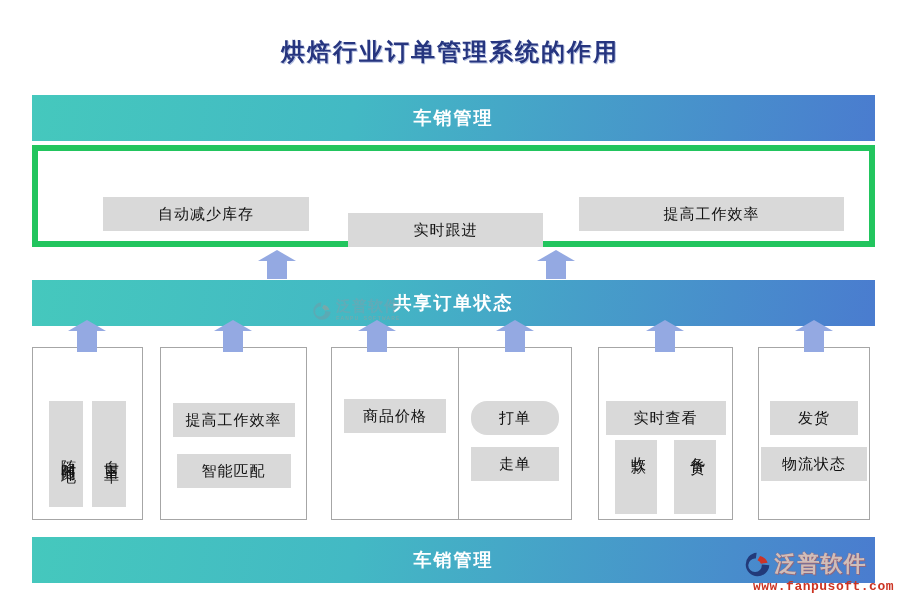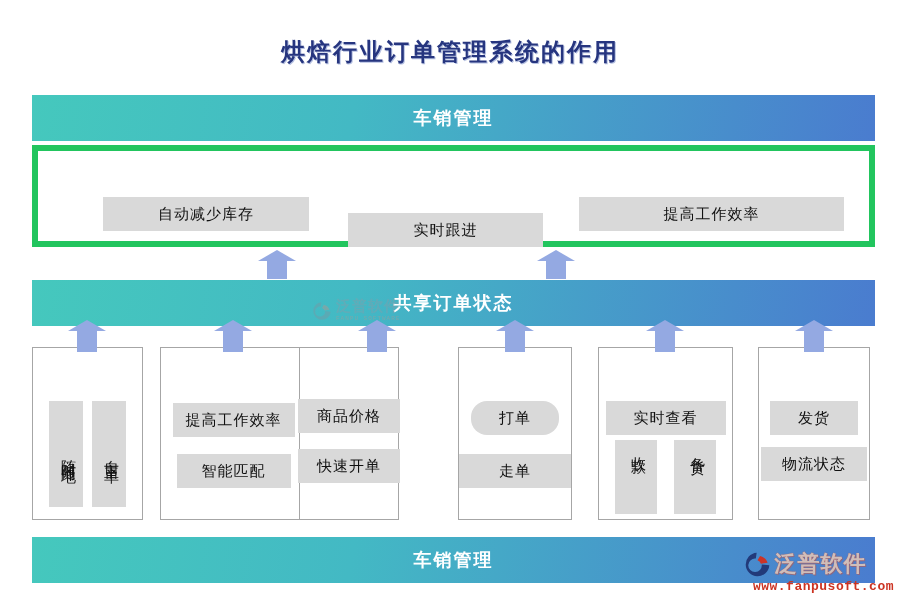--- a/index.html
+++ b/index.html
@@ -40,40 +40,40 @@
   .arrow-stem{width:20px;background:#94a9e2;}
   .mid-arrow .arrow-stem{height:18px;}
   .row-arrow .arrow-stem{height:21px;}
 
   .group-box{
     position:absolute;top:347px;height:173px;background:#fff;border:1px solid #a6a6a6;
     box-sizing:border-box;z-index:1;display:flex;flex-direction:column;align-items:center;
   }
   .g1{left:32px;width:111px;}
   .g2{left:160px;width:147px;}
-  .g3{left:299px;width:100px;}
+  .g3{left:331px;width:128px;}
   .g4{left:458px;width:114px;}
   .g5{left:598px;width:135px;}
   .g6{left:758px;width:112px;}
 
   .gbtn{background:#d9d9d9;color:#111;font-size:15px;letter-spacing:1px;
         display:flex;align-items:center;justify-content:center;height:34px;}
   .pill-v{
     background:#d9d9d9;color:#111;font-size:15px;
     writing-mode:vertical-rl;text-orientation:upright;letter-spacing:3px;
     display:flex;align-items:center;justify-content:center;
   }
   .g1 .row{display:flex;flex-direction:row;gap:9px;margin-top:53px;}
   .g1 .pill-v{width:34px;height:106px;}
   .g2 .b1{margin-top:55px;width:122px;}
   .g2 .b2{margin-top:17px;width:114px;}
   .g3 .b1{margin-top:51px;width:102px;}
   .g3 .b2{margin-top:16px;width:102px;}
   .g4 .b1{margin-top:53px;width:88px;border-radius:16px;}
-  .g4 .b2{margin-top:19px;width:112px;}
+  .g4 .b2{margin-top:12px;width:88px;}
   .g5 .b1{margin-top:53px;width:120px;}
   .g5 .row{display:flex;flex-direction:row;gap:17px;margin-top:5px;}
   .g5 .pill-v{width:42px;height:74px;justify-content:flex-start;padding-top:5px;box-sizing:border-box;}
   .g6 .b1{margin-top:53px;width:88px;}
   .g6 .b2{margin-top:12px;width:106px;}
 
   .wm-center{
     position:absolute;left:312px;top:300px;display:flex;align-items:center;gap:4px;
     opacity:.4;z-index:4;
   }
@@ -162,21 +162,20 @@
     </div>
   </div>
 
   <div class="group-box g2">
     <div class="gbtn b1">提高工作效率</div>
     <div class="gbtn b2">智能匹配</div>
   </div>
 
   <div class="group-box g3">
     <div class="gbtn b1">商品价格</div>
-    <div class="gbtn b2">快速开单</div>
   </div>
 
   <div class="group-box g4">
     <div class="gbtn b1">打单</div>
     <div class="gbtn b2">走单</div>
   </div>
 
   <div class="group-box g5">
     <div class="gbtn b1">实时查看</div>
     <div class="row">

